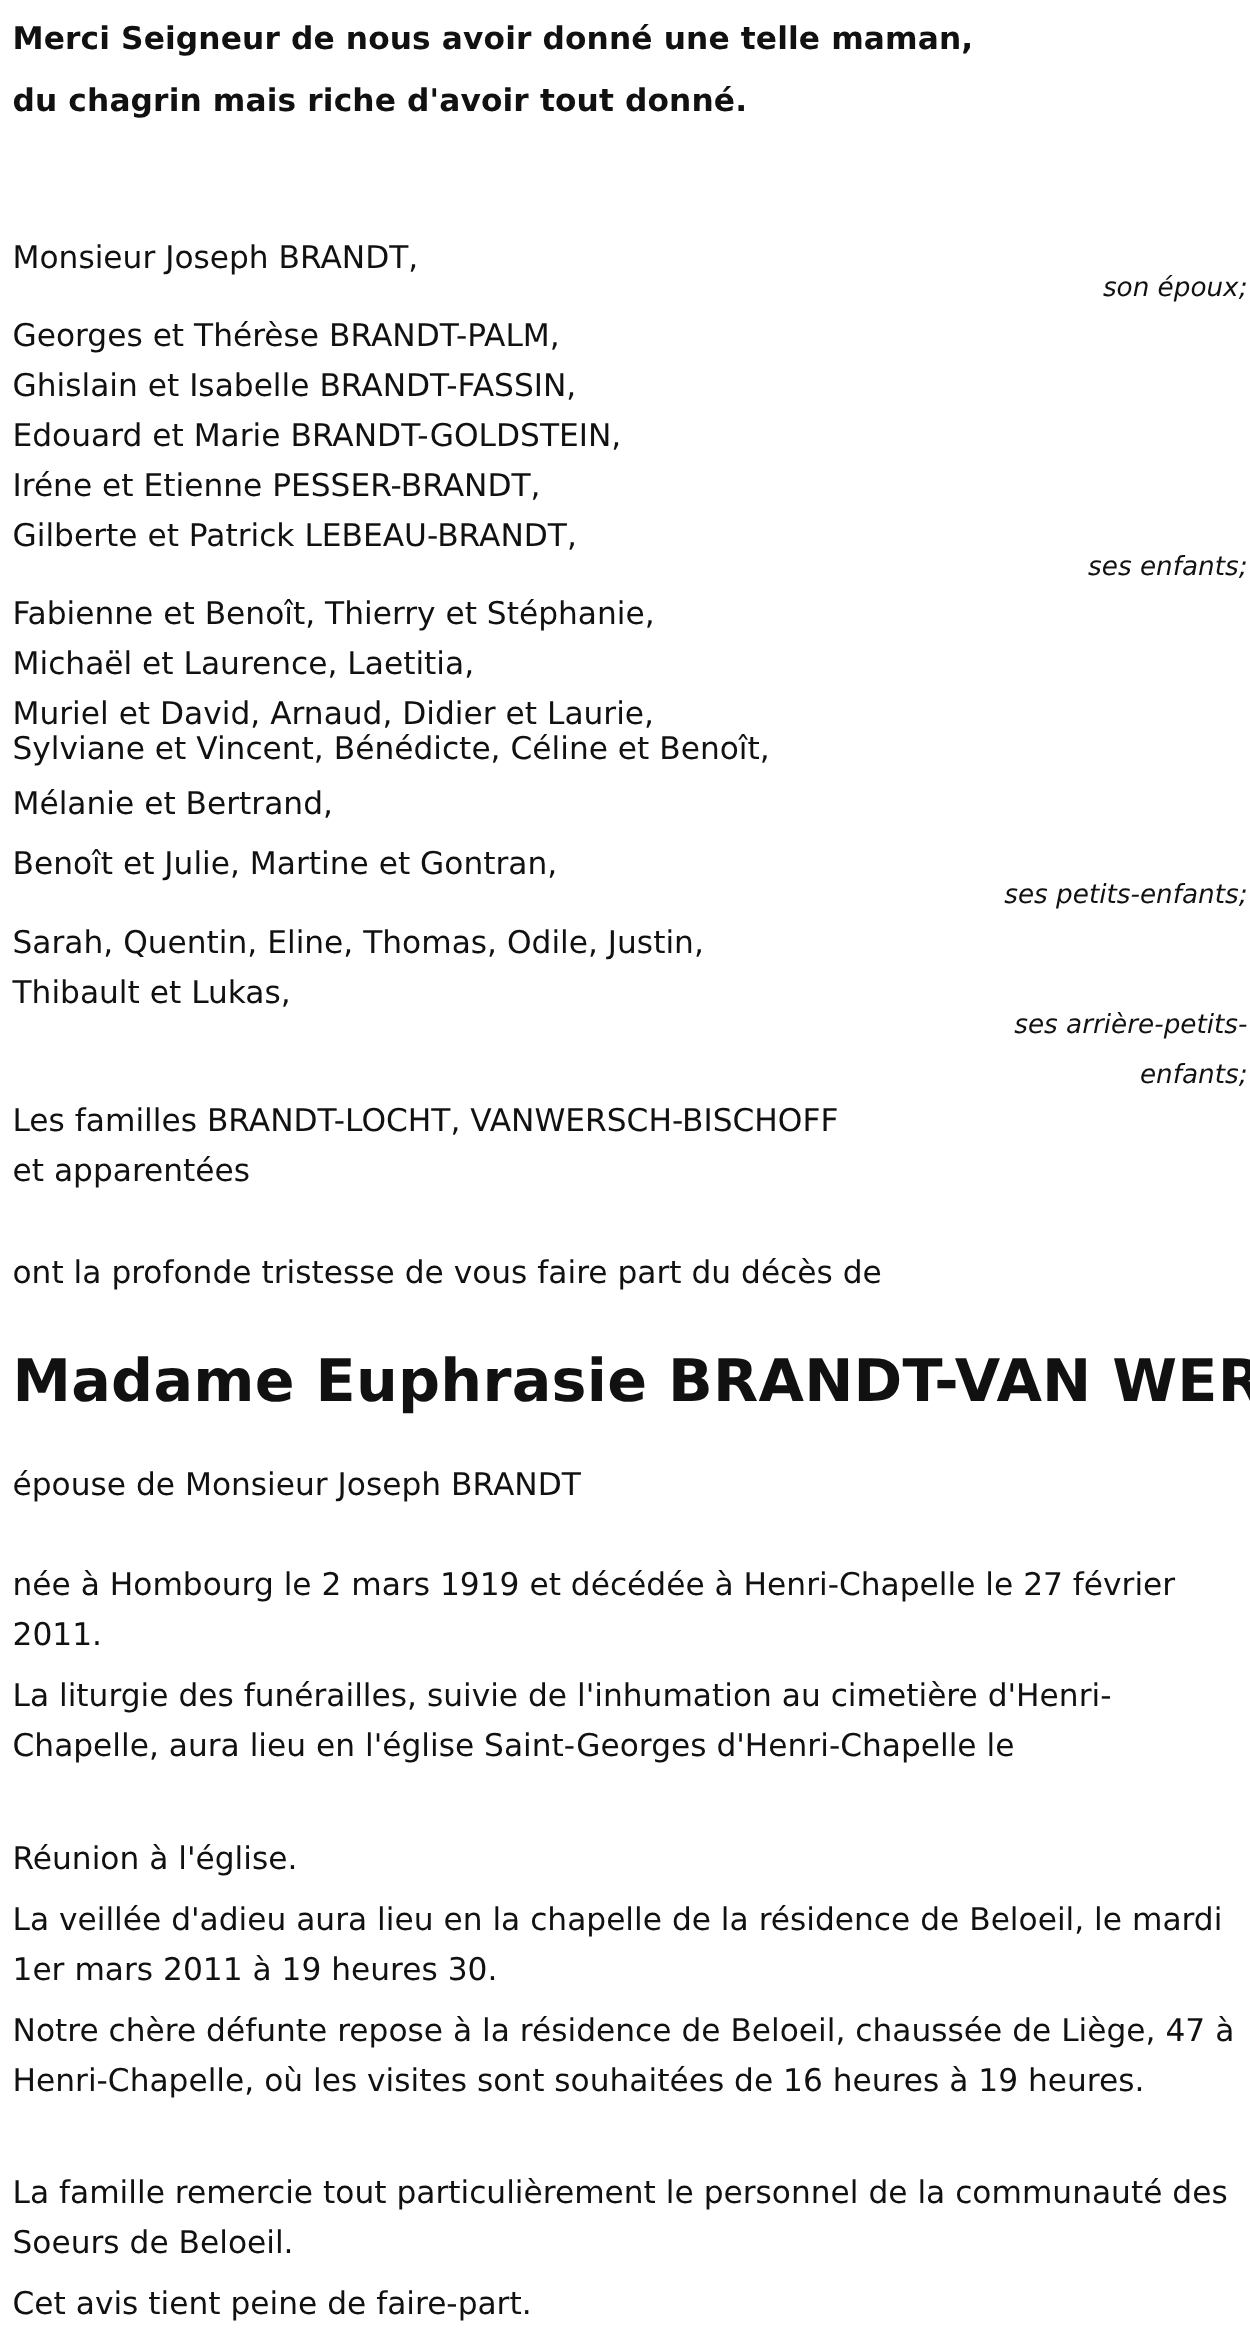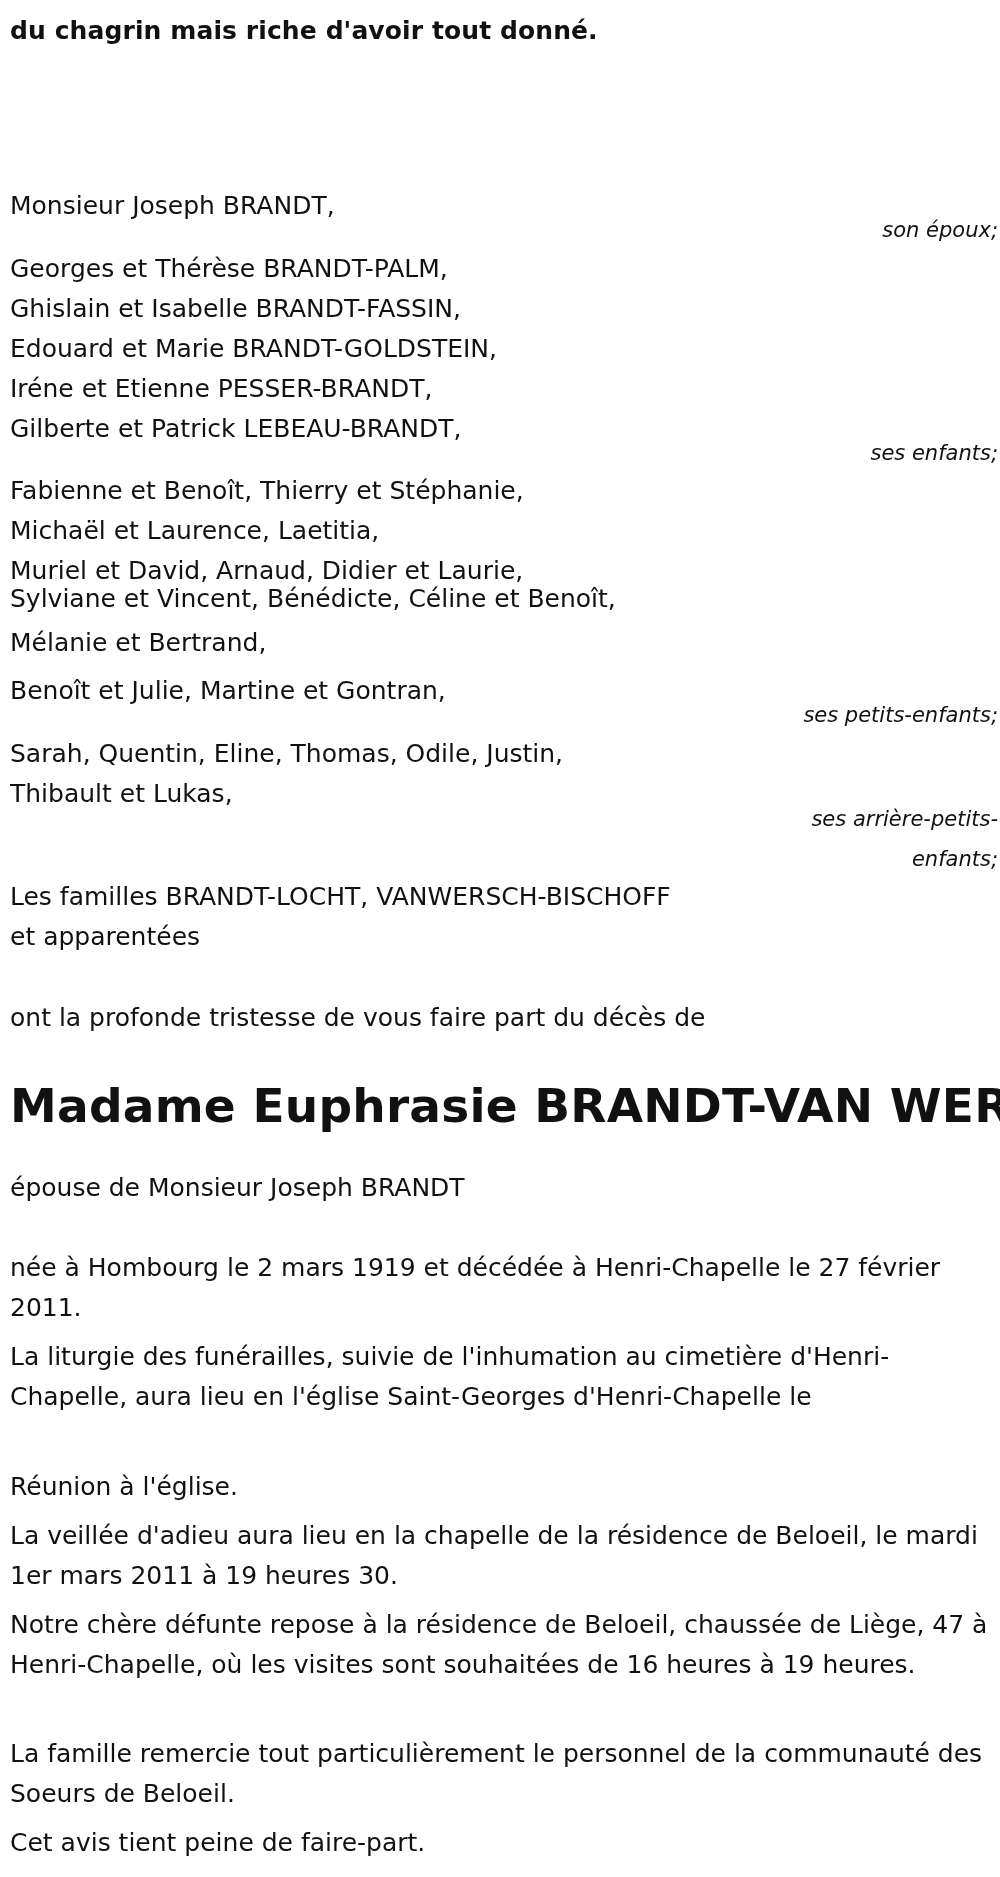--- a/index.html
+++ b/index.html
@@ -29,20 +29,21 @@
     }
     .para { position: absolute; left: 0; width: 985px; line-height: 40px; }
     .bold { font-weight: bold; }
   </style>
 </head>
 <body>
 
 <div class="page">
 
   <div class="intro">
+    <div>Merci Seigneur de nous avoir donné une telle maman,</div>
     <div>du chagrin mais riche d'avoir tout donné.</div>
   </div>
 
   <div class="line" style="top:186px">Monsieur Joseph BRANDT,</div>
   <div class="role" style="top:210px">son époux;</div>
 
   <div class="line" style="top:249px">Georges et Thérèse BRANDT-PALM,</div>
   <div class="line" style="top:289px">Ghislain et Isabelle BRANDT-FASSIN,</div>
   <div class="line" style="top:329px">Edouard et Marie BRANDT-GOLDSTEIN,</div>
   <div class="line" style="top:369px">Iréne et Etienne PESSER-BRANDT,</div>

